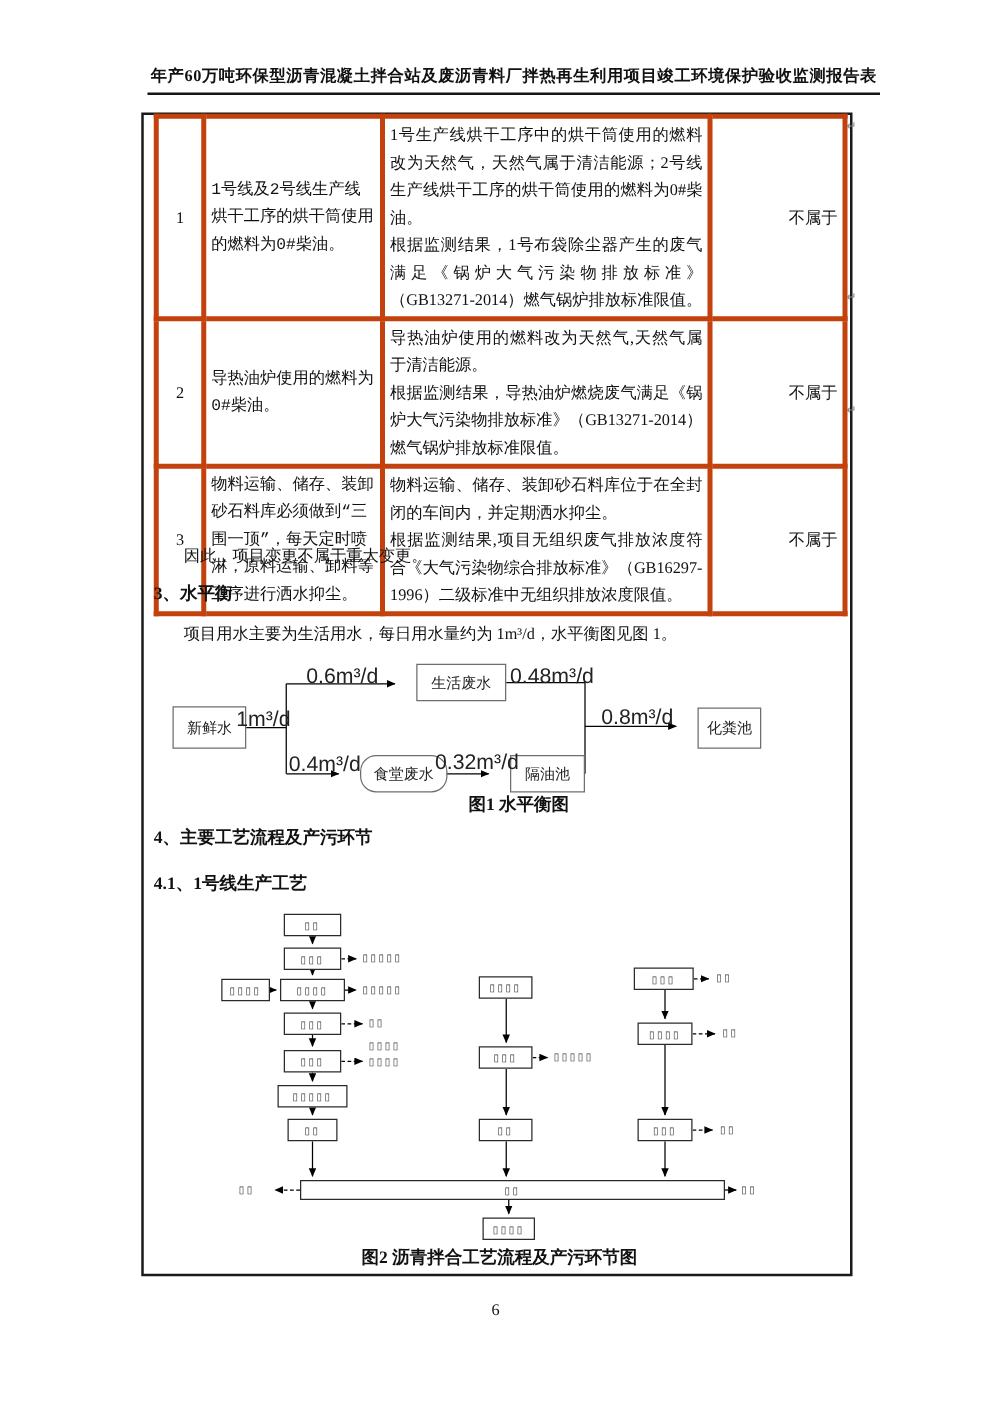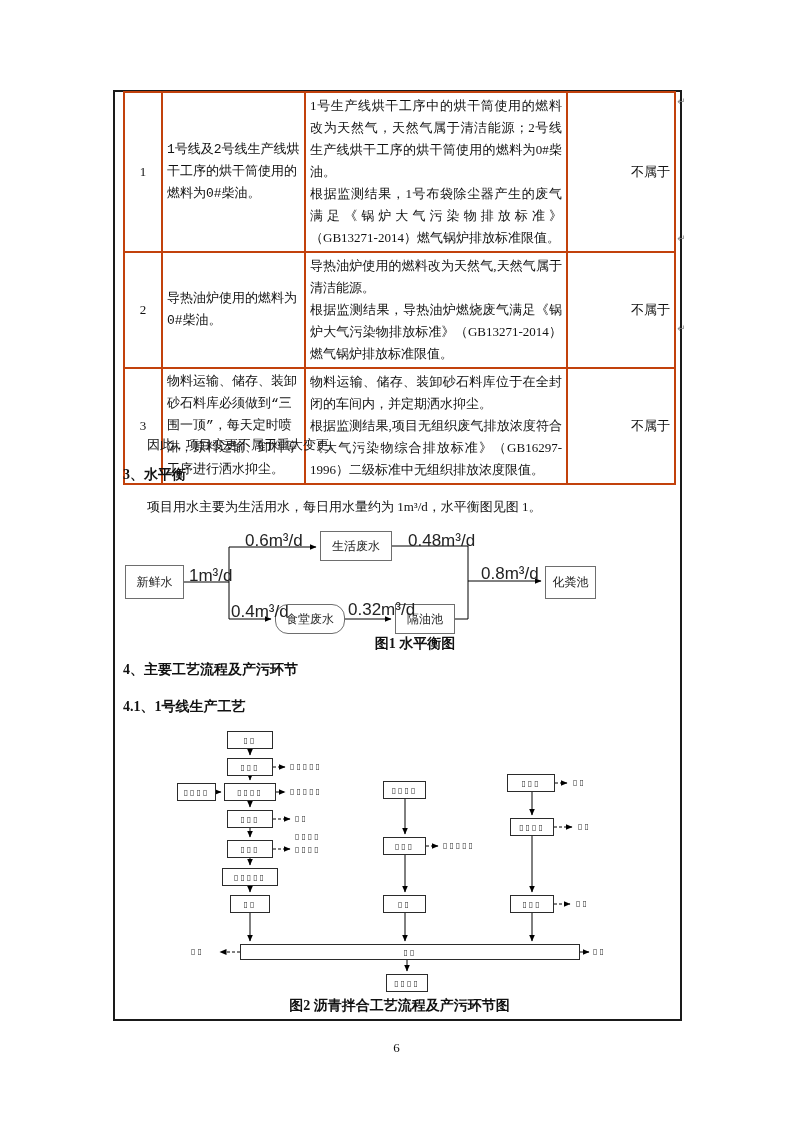--- a/index.html
+++ b/index.html
@@ -6,51 +6,52 @@
   .page{position:relative;width:793px;height:1122px;background:#fff;overflow:hidden;
         font-family:"Liberation Serif","DejaVu Serif",serif;color:#111;}
   .doc-title{position:absolute;left:118px;top:52px;width:586px;text-align:center;
              font-size:13px;font-weight:bold;letter-spacing:.5px;
              border-bottom:2px solid #151515;padding-bottom:4px;}
   .frame{position:absolute;left:113px;top:90px;width:569px;height:931px;
          border:2px solid #1a1a1a;box-sizing:border-box;}
   
   table.chg{position:absolute;left:8px;top:-1px;width:551px;border-collapse:collapse;
             table-layout:fixed;font-size:13px;}
-  table.chg td{border:2px solid #c2410c;vertical-align:middle;padding:2px 4px;
+  table.chg td{border:4px solid #c2410c;vertical-align:middle;padding:2px 4px;
                line-height:22px;box-sizing:border-box;}
   td.c-no{width:38px;text-align:center;}
   td.c-chg{width:143px;font-family:Liberation Mono, monospace;}
   td.c-act{width:262px;text-align:justify;}
   td.c-res{width:108px;text-align:right;}
   .para-mark{position:absolute;font-size:10px;color:#8a8a8a;
              font-family:"DejaVu Sans",sans-serif;}
   
   .bodyline{position:absolute;font-size:13px;line-height:18px;}
   .h-bold{position:absolute;font-size:14px;font-weight:bold;}
   
   .fig-svg{position:absolute;left:0;top:0;width:569px;height:931px;pointer-events:none;}
   .fnode{position:absolute;box-sizing:border-box;border:1px solid #6e6e6e;background:#fff;
-         display:flex;align-items:center;justify-content:center;font-size:12px;color:#222;}
+         display:flex;align-items:center;justify-content:center;font-size:12px;color:#222;margin-left:13px;}
   .fcap{position:absolute;font-weight:bold;font-size:14px;text-align:center;}
   .flbl{position:absolute;font-size:17px;color:#222;
         font-family:"Liberation Sans","DejaVu Sans",sans-serif;}
   
   .tnode{position:absolute;box-sizing:border-box;border:1px solid #2b2b2b;background:#fff;
          display:flex;align-items:center;justify-content:center;
          font-family:"DejaVu Sans",sans-serif;font-size:8px;letter-spacing:2px;color:#333;}
   .tlbl{position:absolute;font-family:"DejaVu Sans",sans-serif;font-size:8px;
         letter-spacing:2px;color:#333;white-space:nowrap;}
   .pageno{position:absolute;left:0;top:1040px;width:793px;text-align:center;font-size:13px;}
 </style>
 </head>
 <body>
 
 <div class="page">
 
+  <div class="doc-title">年产60万吨环保型沥青混凝土拌合站及废沥青料厂拌热再生利用项目竣工环境保护验收监测报告表</div>
 
   <div class="frame">
 
     <table class="chg">
       <tbody>
         <tr style="height:138px;">
           <td class="c-no">1</td>
           <td class="c-chg">1号线及2号线生产线烘干工序的烘干筒使用的燃料为0#柴油。</td>
           <td class="c-act">
             <div>1号生产线烘干工序中的烘干筒使用的燃料改为天然气，天然气属于清洁能源；2号线生产线烘干工序的烘干筒使用的燃料为0#柴油。</div>

